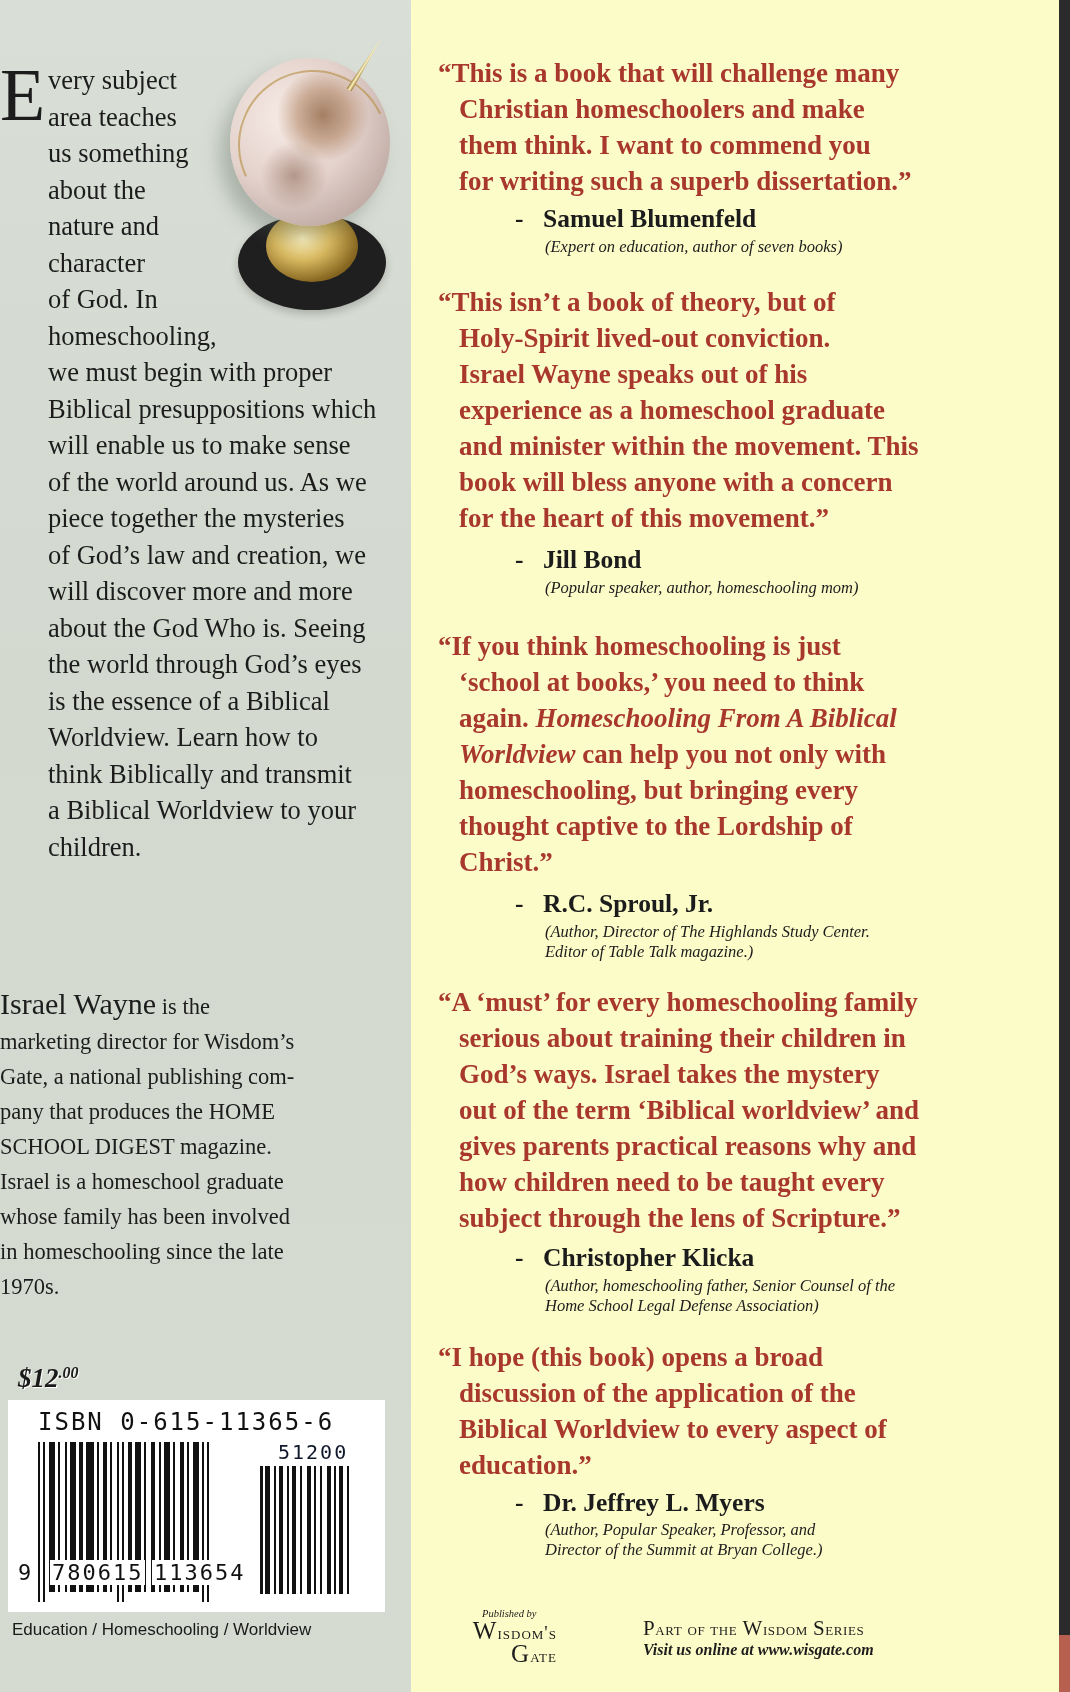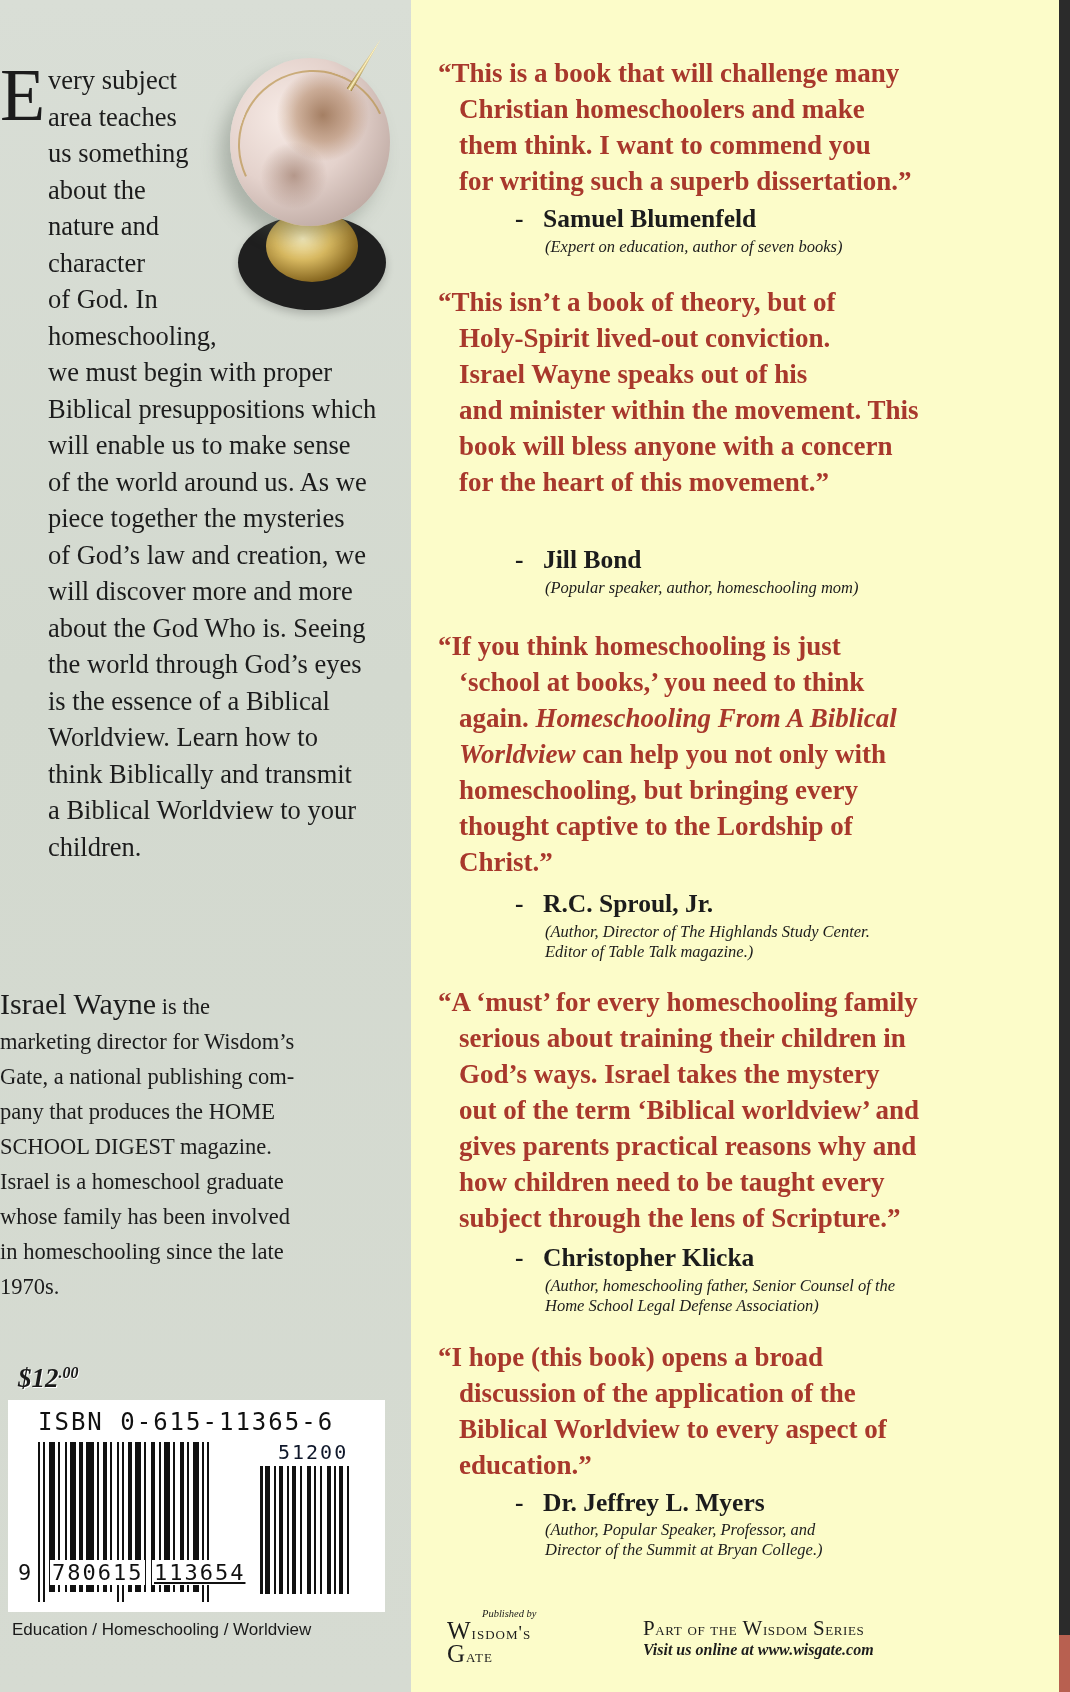--- a/index.html
+++ b/index.html
@@ -117,21 +117,21 @@
   }
   .attrib .dash { display: inline-block; width: 28px; }
   .role {
     position: absolute; left: 545px; font-style: italic; font-size: 16.5px; line-height: 20px; color: #1c1c1c; white-space: nowrap;
   }
   .role .line { display: block; }
 
   
   .pub-by { position: absolute; left: 482px; top: 1608px; font-style: italic; font-size: 10.5px; color: #1c1c1c; }
   .pub-name {
-    position: absolute; left: 447px; top: 1620px; width: 110px; text-align: left;
+    position: absolute; left: 447px; top: 1620px; width: 110px; text-align: right;
     font-size: 19px; line-height: 21px; color: #1c1c1c; font-variant: small-caps; letter-spacing: 1px;
   }
   .pub-name .line { display: block; }
   .pub-name .cap { font-size: 25px; }
   .series {
     position: absolute; left: 643px; top: 1616px;
     font-size: 18px; color: #1c1c1c; font-variant: small-caps; letter-spacing: 0.6px; white-space: nowrap;
   }
   .series .cap { font-size: 21px; }
   .visit {
@@ -273,40 +273,41 @@
       <div class="gap" style="width:3px"></div>
     <div class="bar" style="width:2px"></div>
       <div class="gap" style="width:3px"></div>
     <div class="bar" style="width:4px"></div>
       <div class="gap" style="width:4px"></div>
     <div class="bar" style="width:2px"></div>
   </div>
   <div class="addon-digits">51200</div>
   <div class="ean-mid" style="left:8px;">9</div>
   <div class="ean-mid" style="left:42px;">780615</div>
-  <div class="ean-mid" style="left:144px;text-decoration:underline;">113654</div>
+  <div class="ean-mid" style="left:144px;">113654</div>
 </div>
 
 <div class="category">Education  /  Homeschooling  /  Worldview</div>
 
 <div class="quote" style="top:55px">
   <span class="line">“This is a book that will challenge many</span>
   <span class="line indent">Christian homeschoolers and make</span>
   <span class="line indent">them think. I want to commend you</span>
   <span class="line indent">for writing such a superb dissertation.”</span>
 </div>
 <div class="attrib" style="top:204px"><span class="dash">-</span><span>Samuel Blumenfeld</span></div>
 <div class="role" style="top:237px">
   <span class="line">(Expert on education, author of seven books)</span>
 </div>
 
 <div class="quote" style="top:284px">
   <span class="line">“This isn’t a book of theory, but of</span>
   <span class="line indent">Holy-Spirit lived-out conviction.</span>
   <span class="line indent">Israel Wayne speaks out of his</span>
+  <span class="line indent">experience as a homeschool graduate</span>
   <span class="line indent">and minister within the movement. This</span>
   <span class="line indent">book will bless anyone with a concern</span>
   <span class="line indent">for the heart of this movement.”</span>
 </div>
 <div class="attrib" style="top:545px"><span class="dash">-</span><span>Jill Bond</span></div>
 <div class="role" style="top:578px">
   <span class="line">(Popular speaker, author, homeschooling mom)</span>
 </div>
 
 <div class="quote" style="top:628px">

